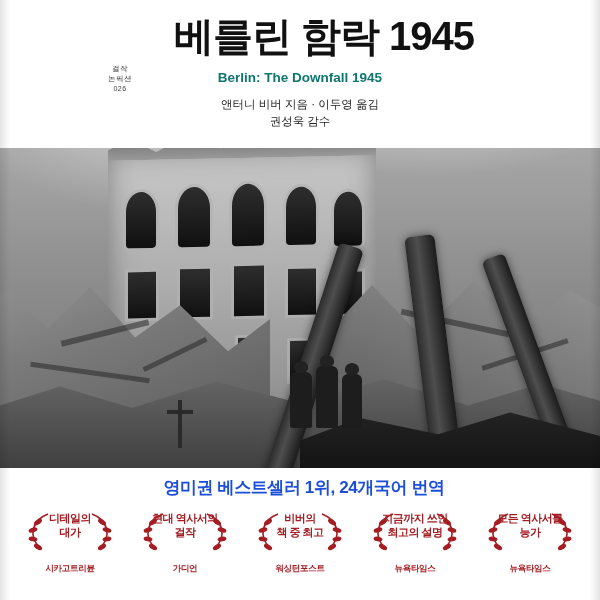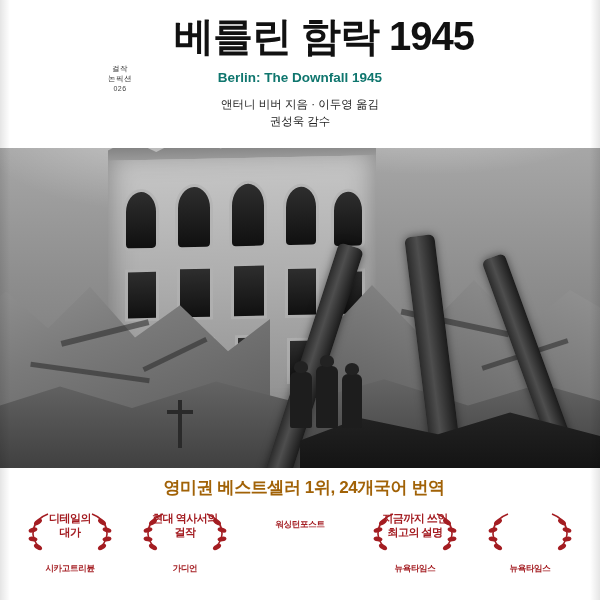--- a/index.html
+++ b/index.html
@@ -149,21 +149,21 @@
     position: absolute; left: 0; right: 0; bottom: 0;
     height: 132px;
     background: #ffffff;
     z-index: 6;
   }
   .banner {
     position: absolute; left: 8px; right: 0; top: 8px;
     text-align: center;
     font-size: 17px;
     font-weight: bold;
-    color: #a16207;
+    color: #1d4ed8;
     letter-spacing: -0.4px;
   }
   .quotes {
     position: absolute; left: 14px; right: 14px; top: 40px;
     display: flex;
     justify-content: space-between;
   }
   .quote {
     position: relative;
     width: 112px;
@@ -306,20 +306,39 @@
               <ellipse cx="89" cy="31" rx="4.5" ry="2.4" transform="rotate(-10 89 31)"></ellipse>
               <ellipse cx="84" cy="39" rx="4.5" ry="2.4" transform="rotate(-30 84 39)"></ellipse>
             </g>
           </svg>
           <div class="qtext">현대 역사서의<br>걸작</div>
         </div>
         <div class="source">가디언</div>
       </div>
 
       <div class="quote">
+        <div class="laurel">
+          <svg width="104" height="44" viewBox="0 0 104 44">
+            <g fill="none" stroke="#a41d22" stroke-width="1.6">
+              <path d="M30 6 C14 12, 10 28, 22 40"></path>
+              <path d="M74 6 C90 12, 94 28, 82 40"></path>
+            </g>
+            <g fill="#a41d22">
+              <ellipse cx="20" cy="14" rx="4.5" ry="2.4" transform="rotate(-35 20 14)"></ellipse>
+              <ellipse cx="15" cy="22" rx="4.5" ry="2.4" transform="rotate(-15 15 22)"></ellipse>
+              <ellipse cx="15" cy="31" rx="4.5" ry="2.4" transform="rotate(10 15 31)"></ellipse>
+              <ellipse cx="20" cy="39" rx="4.5" ry="2.4" transform="rotate(30 20 39)"></ellipse>
+              <ellipse cx="84" cy="14" rx="4.5" ry="2.4" transform="rotate(35 84 14)"></ellipse>
+              <ellipse cx="89" cy="22" rx="4.5" ry="2.4" transform="rotate(15 89 22)"></ellipse>
+              <ellipse cx="89" cy="31" rx="4.5" ry="2.4" transform="rotate(-10 89 31)"></ellipse>
+              <ellipse cx="84" cy="39" rx="4.5" ry="2.4" transform="rotate(-30 84 39)"></ellipse>
+            </g>
+          </svg>
+          <div class="qtext">비버의<br>책 중 최고</div>
+        </div>
         <div class="source">워싱턴포스트</div>
       </div>
 
       <div class="quote">
         <div class="laurel">
           <svg width="104" height="44" viewBox="0 0 104 44">
             <g fill="none" stroke="#a41d22" stroke-width="1.6">
               <path d="M30 6 C14 12, 10 28, 22 40"></path>
               <path d="M74 6 C90 12, 94 28, 82 40"></path>
             </g>
@@ -350,20 +369,21 @@
               <ellipse cx="20" cy="14" rx="4.5" ry="2.4" transform="rotate(-35 20 14)"></ellipse>
               <ellipse cx="15" cy="22" rx="4.5" ry="2.4" transform="rotate(-15 15 22)"></ellipse>
               <ellipse cx="15" cy="31" rx="4.5" ry="2.4" transform="rotate(10 15 31)"></ellipse>
               <ellipse cx="20" cy="39" rx="4.5" ry="2.4" transform="rotate(30 20 39)"></ellipse>
               <ellipse cx="84" cy="14" rx="4.5" ry="2.4" transform="rotate(35 84 14)"></ellipse>
               <ellipse cx="89" cy="22" rx="4.5" ry="2.4" transform="rotate(15 89 22)"></ellipse>
               <ellipse cx="89" cy="31" rx="4.5" ry="2.4" transform="rotate(-10 89 31)"></ellipse>
               <ellipse cx="84" cy="39" rx="4.5" ry="2.4" transform="rotate(-30 84 39)"></ellipse>
             </g>
           </svg>
+          <div class="qtext">모든 역사서를<br>능가</div>
         </div>
         <div class="source">뉴욕타임스</div>
       </div>
 
     </div>
   </div>
 
   <div class="edge-l"></div>
   <div class="edge-r"></div>
 </div>

